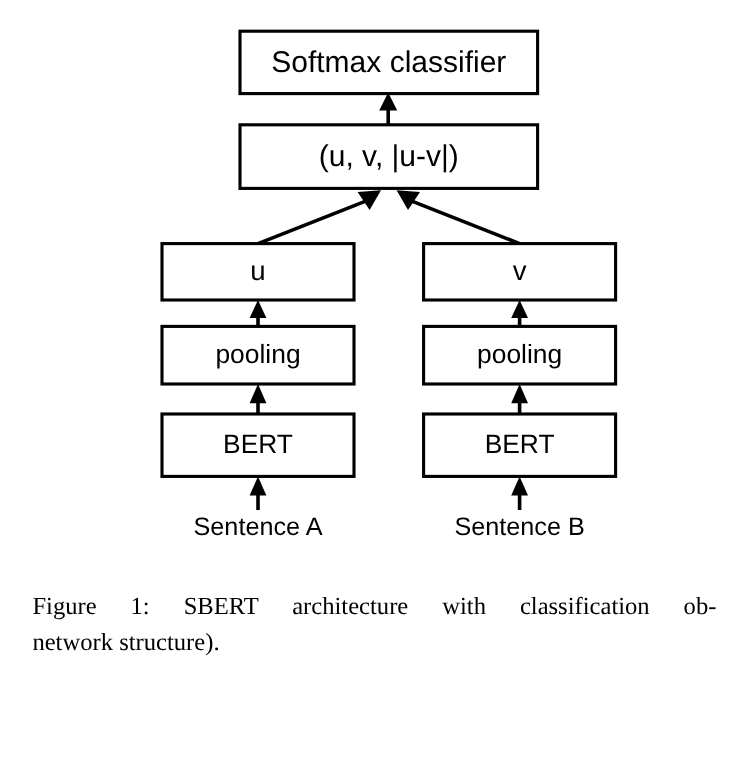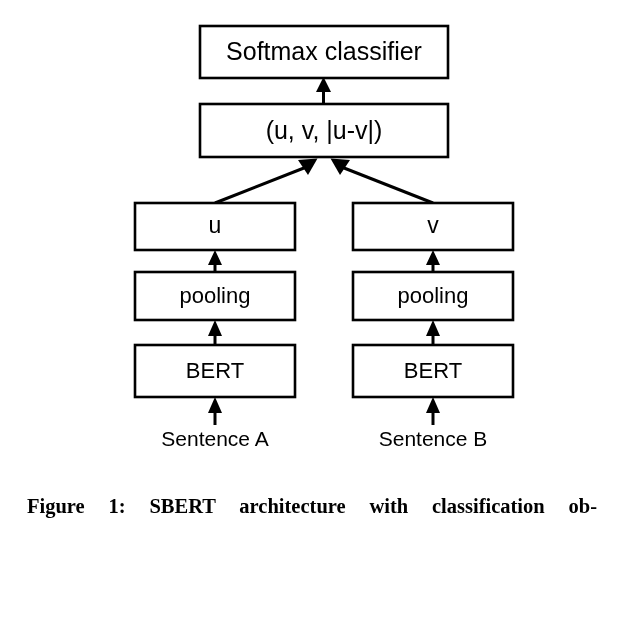--- a/index.html
+++ b/index.html
@@ -65,21 +65,20 @@
     color: #000000;
     text-align: justify;
     text-justify: inter-word;
     hyphens: none;
   }
   #caption .cap-line {
     display: block;
     text-align: justify;
     text-align-last: justify;
     white-space: nowrap;
-    font-weight: bold;
   }
   #caption .cap-line.last {
     text-align-last: left;
   }
 </style>
 </head>
 <body>
 
 <div id="figure-area">
   <svg id="figure-svg" viewBox="0 0 624 470" xmlns="http://www.w3.org/2000/svg">
@@ -137,13 +136,14 @@
     <line class="flow-line" x1="429" y1="425" x2="429" y2="407"></line>
     <polygon class="flow-head" points="429,397 422,413 436,413"></polygon>
 
     <text class="input-label" x="429" y="440">Sentence B</text>
 
   </svg>
 </div>
 
 <div id="caption">
   <span class="cap-line">Figure 1: SBERT architecture with classification ob-</span>
+  <span class="cap-line last">network structure).</span>
 </div>
 
 </body></html>

